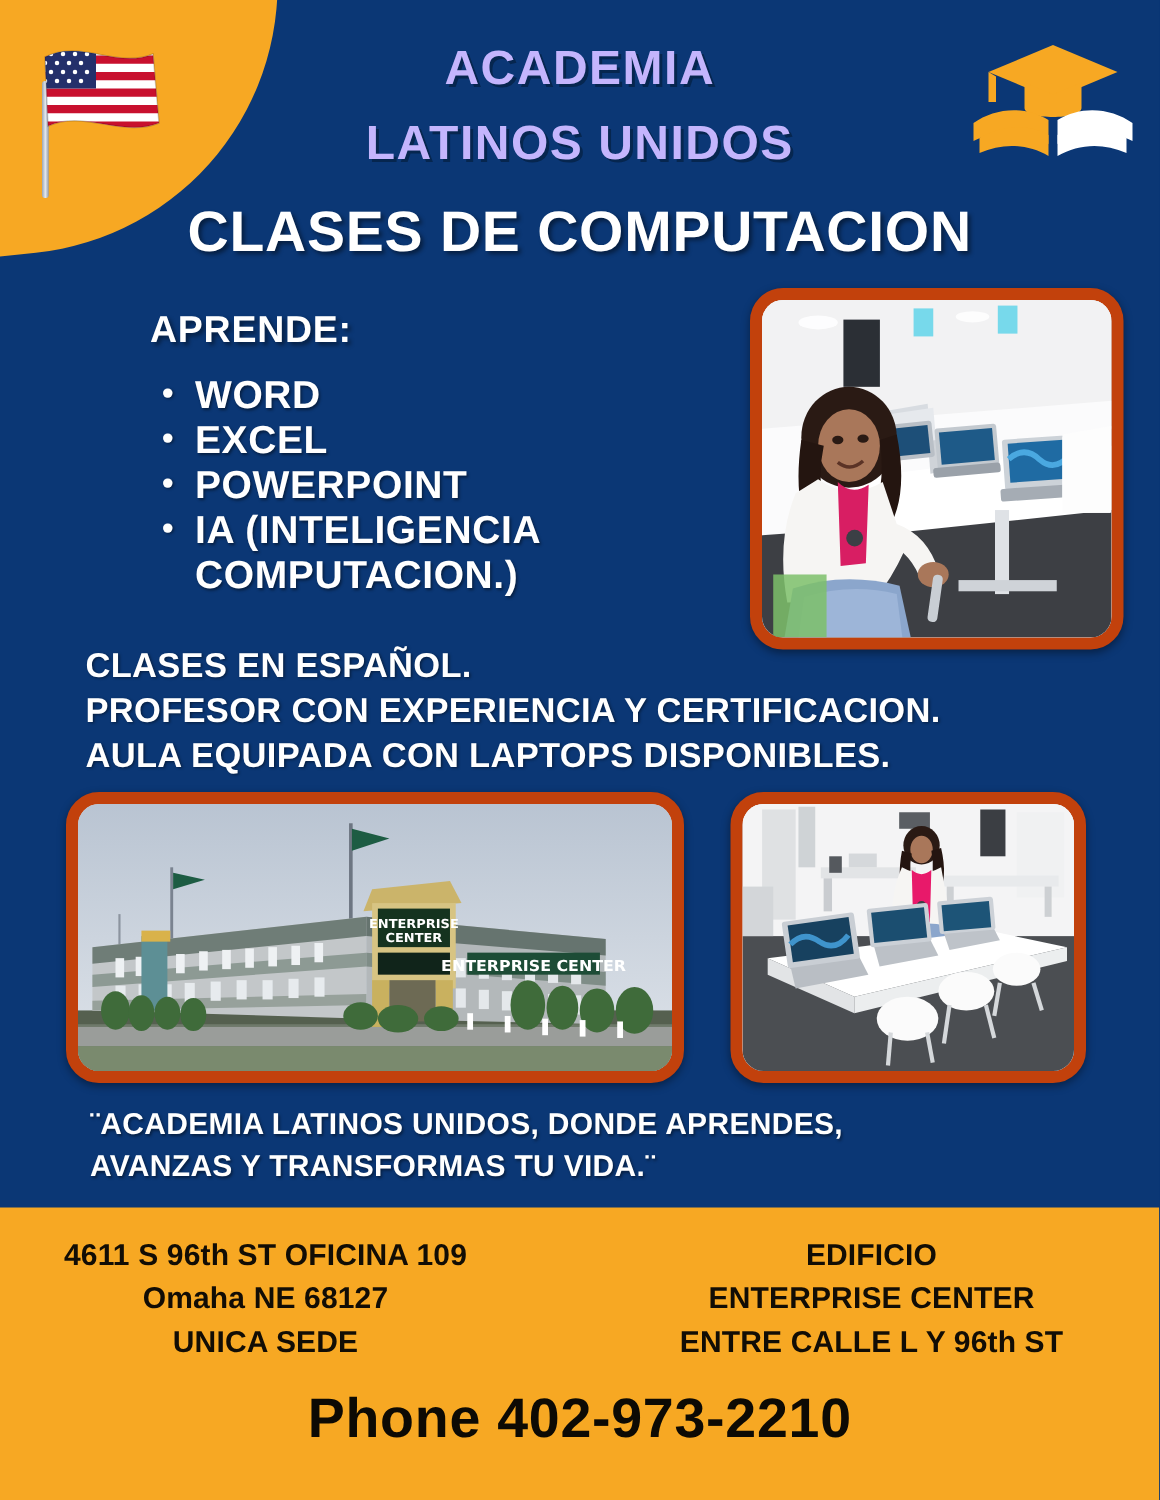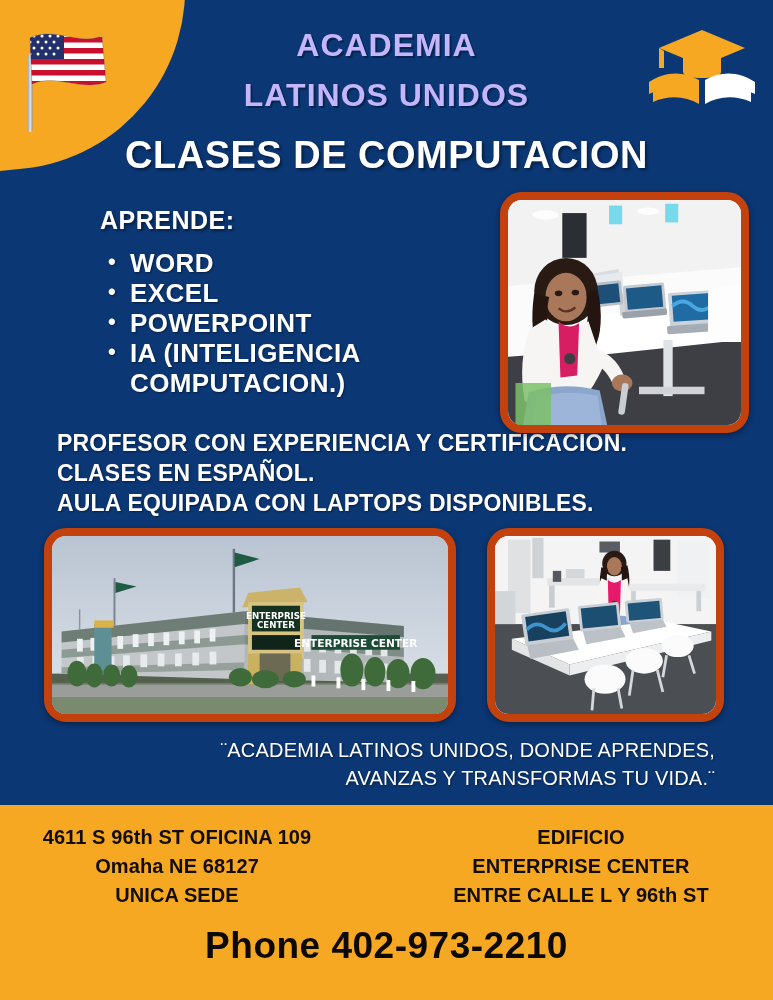--- a/index.html
+++ b/index.html
@@ -86,22 +86,22 @@
     box-shadow:0 2px 6px rgba(0,0,0,.4);
   }
   .photo svg { display:block; width:100%; height:100%; }
 
   #photo-woman-laptops { left:500px; top:192px; width:249px; height:241px; }
   #photo-building      { left:44px;  top:528px; width:412px; height:194px; }
   #photo-classroom     { left:487px; top:528px; width:237px; height:194px; }
 
   
   .quote {
-    position:absolute; left:60px; top:736px; width:655px; text-align:right;
-    color:#ffffff; font-size:20px; font-weight:normal; line-height:28px;
+    position:absolute; left:60px; top:736px; width:655px; text-align:left;
+    color:#ffffff; font-size:20px; font-weight:bold; line-height:28px;
     letter-spacing:.2px; text-shadow:1px 1px 2px rgba(0,0,0,.45);
   }
 
   
   .footer {
     position:absolute; left:0; top:805px; width:773px; height:195px;
     background:#f7a823;
   }
   .footer-cols {
     position:absolute; left:0; top:18px; width:758px;
@@ -203,22 +203,22 @@
       <li><span>EXCEL</span></li>
       <li><span>POWERPOINT</span></li>
       <li>
         <span>IA (INTELIGENCIA</span>
         <span class="cont">COMPUTACION.)</span>
       </li>
     </ul>
   </div>
 
   <div class="info-block">
+    <div>CLASES EN ESPAÑOL.</div>
     <div>PROFESOR CON EXPERIENCIA Y CERTIFICACION.</div>
-    <div>CLASES EN ESPAÑOL.</div>
     <div>AULA EQUIPADA CON LAPTOPS DISPONIBLES.</div>
   </div>
 
   <div class="photo" id="photo-woman-laptops">
     <svg viewBox="0 0 249 241" preserveAspectRatio="none">
       <rect width="249" height="241" fill="#e9eaec"></rect>
       <rect x="0" y="0" width="249" height="92" fill="#f2f2f3"></rect>
       <rect x="58" y="14" width="26" height="48" fill="#2b2f35"></rect>
       <rect x="108" y="6" width="14" height="20" fill="#58d2e8" opacity=".8"></rect>
       <rect x="168" y="4" width="14" height="20" fill="#58d2e8" opacity=".8"></rect>

